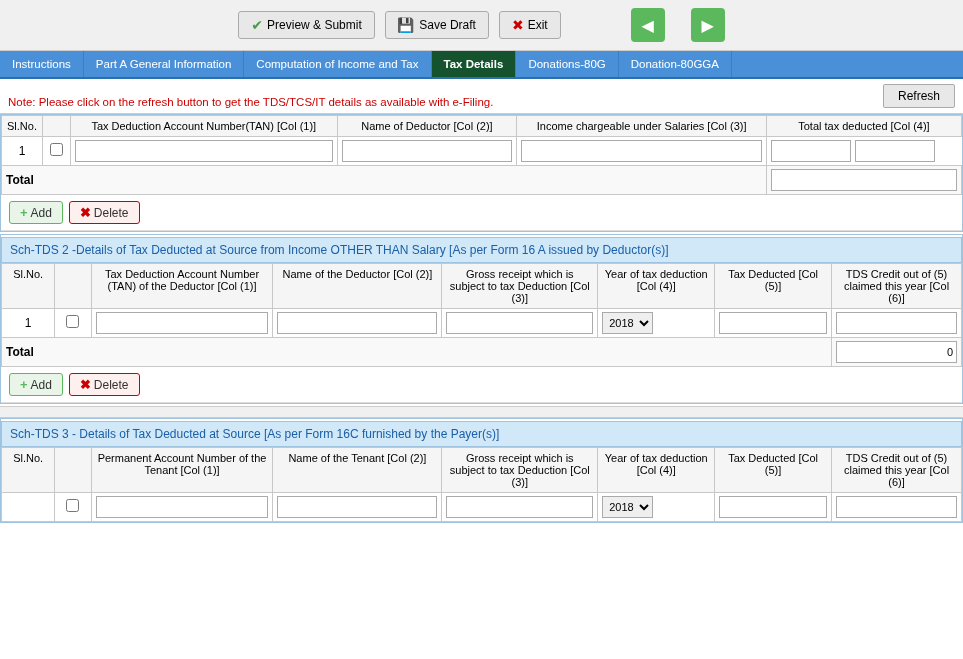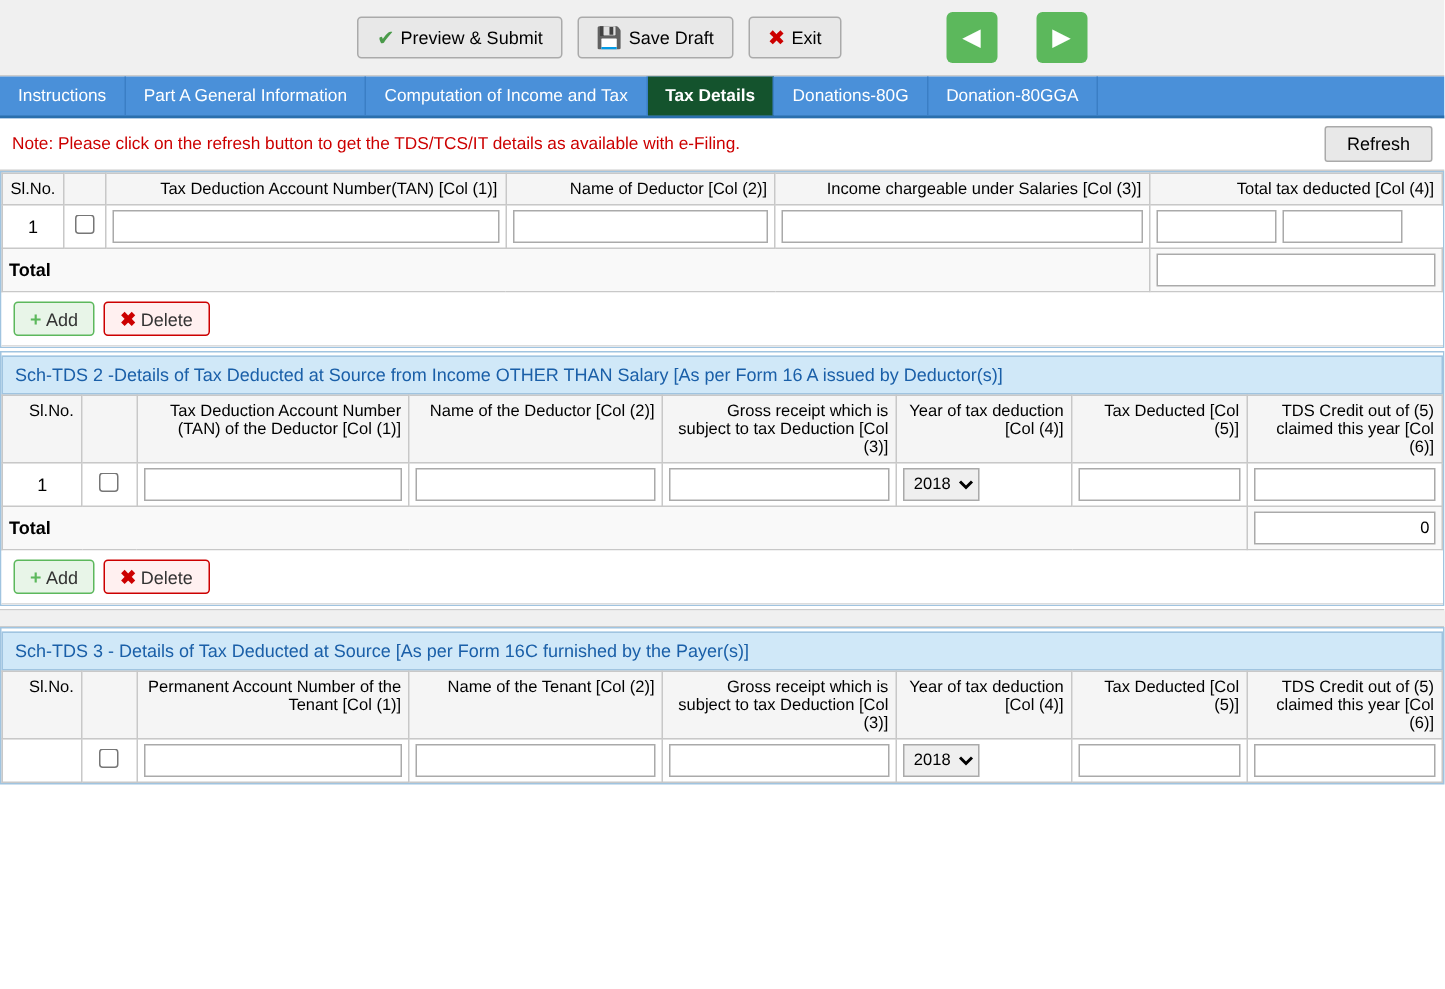--- a/index.html
+++ b/index.html
@@ -61,21 +61,21 @@
       white-space: nowrap;
     }
     .tab.active {
       background: #14532d;
       font-weight: bold;
     }
 
     
     .note-bar {
       display: flex;
-      align-items: center;
+      align-items: flex-end;
       justify-content: space-between;
       background: #fff;
       border-bottom: 1px solid #ccc;
       padding: 5px 8px;
     }
     .note-text { color: #cc0000; font-size: 11.5px; }
     .refresh-btn {
       padding: 4px 14px;
       background: #e8e8e8;
       border: 1px solid #aaa;
@@ -98,21 +98,21 @@
     
     .data-table {
       width: 100%;
       border-collapse: collapse;
       font-size: 11.5px;
     }
     .data-table th {
       background: #f5f5f5;
       border: 1px solid #c8c8c8;
       padding: 4px 5px;
-      text-align: right;
+      text-align: center;
       font-weight: normal;
       vertical-align: top;
       font-size: 11px;
     }
     .data-table td {
       border: 1px solid #c8c8c8;
       padding: 3px 4px;
       vertical-align: middle;
     }
     .data-table input[type="text"] {

